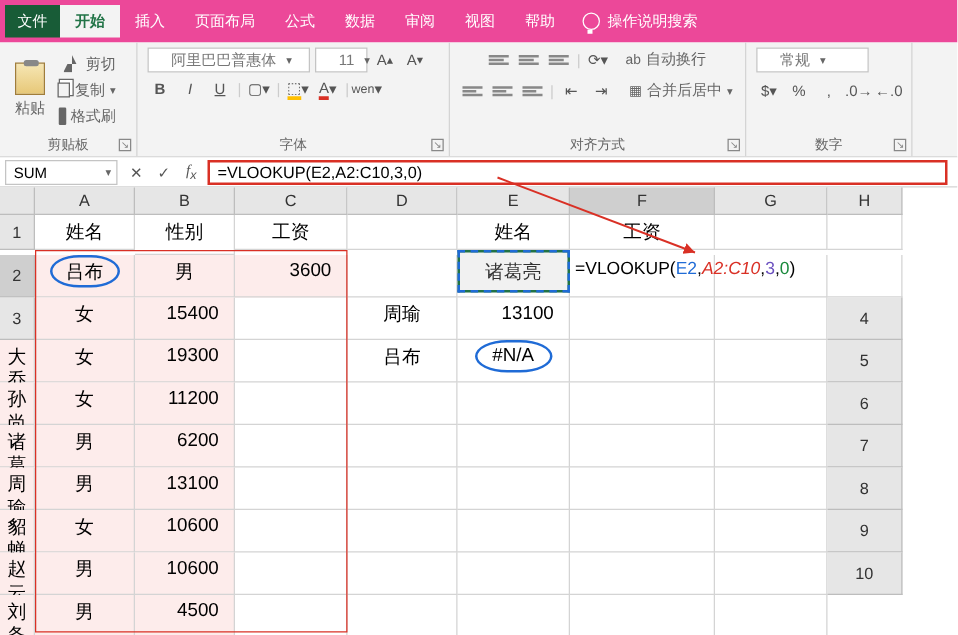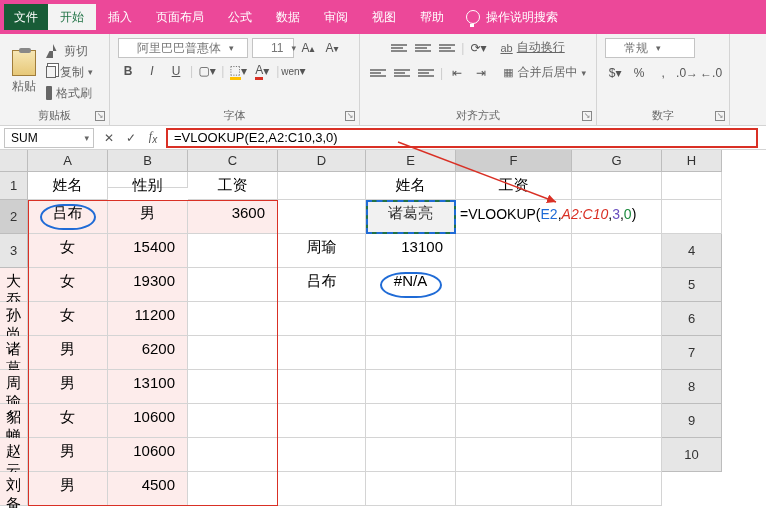--- a/index.html
+++ b/index.html
@@ -2,37 +2,37 @@
 <html><head>
 <meta charset="utf-8">
 <style>
   * { box-sizing: border-box; margin: 0; padding: 0; font-family: "Microsoft YaHei", Arial, sans-serif; }
   body { width: 766px; height: 508px; background: #fff; font-size: 12px; overflow: hidden; position: relative; }
 
   
   .tabbar { display: flex; align-items: center; background: #ec4899; height: 34px; color: #fff; padding-left: 4px; text-align: right; }
   .file-tab { background: #185c37; padding: 0 10px; height: 26px; line-height: 26px; cursor: pointer; }
   .tab { padding: 0 12px; height: 26px; line-height: 26px; cursor: pointer; }
-  .tab.active { background: #f3f3f3; color: #217346; }
+  .tab.active { background: #f3f3f3; color: #217346; font-weight: bold; }
   .tell-me { display: flex; align-items: center; gap: 6px; padding: 0 10px; }
   .bulb { width: 14px; height: 14px; border: 1.5px solid #fff; border-radius: 50%; position: relative; }
   .bulb::after { content: ""; position: absolute; width: 4px; height: 3px; background: #fff; bottom: -4px; left: 3px; }
 
   
   .ribbon { background: #f3f3f3; border-bottom: 1px solid #d4d4d4; display: flex; height: 92px; }
   .group { border-right: 1px solid #d4d4d4; display: flex; flex-direction: column; justify-content: space-between; padding: 4px 8px 2px 8px; position: relative; }
   .group-body { flex: 1; display: flex; align-items: center; gap: 4px; }
   .group-label { text-align: center; color: #666; font-size: 11px; padding-top: 2px; }
   .group-arrow { position: absolute; right: 4px; bottom: 4px; width: 10px; height: 10px; border: 1px solid #888; font-size: 8px; text-align: center; line-height: 8px; color: #888; }
 
   .paste-big { display: flex; flex-direction: column; align-items: center; gap: 2px; padding: 2px 4px; color: #666; }
   .paste-icon { width: 24px; height: 26px; border: 1px solid #a07d3a; background: linear-gradient(#f6e6b4,#e7c878); position: relative; }
   .paste-icon::after { content: ""; position: absolute; top: -3px; left: 6px; width: 12px; height: 5px; background: #888; border-radius: 2px; }
   .clip-col { display: flex; flex-direction: column; gap: 2px; }
-  .clip-item { display: flex; align-items: center; gap: 4px; color: #666; cursor: pointer; padding: 1px 2px; }
+  .clip-item { display: flex; align-items: center; gap: 4px; color: #666; cursor: pointer; padding: 1px 2px; justify-content: flex-end; }
   .mini-ico { width: 14px; height: 14px; display: inline-block; }
   .cut-ico { background: conic-gradient(#666 0 25%, transparent 0 50%, #666 0 75%, transparent 0); clip-path: polygon(50% 0,100% 100%,0 100%); }
   .copy-ico { border: 1px solid #666; box-shadow: 2px -2px 0 #fff, 2px -2px 0 1px #666; width: 10px; height: 12px; }
   .brush-ico { width: 6px; height: 14px; background: #666; border-radius: 1px; }
 
   .font-group .group-body { flex-direction: column; align-items: flex-start; gap: 4px; color: #777; }
   .row { display: flex; gap: 4px; align-items: center; }
   .combo { border: 1px solid #c4c4c4; background: #fff; display: flex; align-items: center; height: 20px; padding-left: 14px; }
   .combo span { padding: 0 4px; }
   .combo .carat { padding: 0 4px; color: #666; font-size: 9px; }
@@ -174,21 +174,21 @@
               <span class="mid"></span>
             </span>
           </div>
         <div class="ftool">
             <span class="align-ico">
               <span class="mid"></span>
             </span>
           </div>
         <span style="color:#ccc">|</span>
         <div class="ftool">⟳▾</div>
-        <div class="clip-item" style="margin-left:6px;text-decoration:underline;">
+        <div class="clip-item" style="margin-left:6px;">
           <span style="font-size:11px;">ab</span>
           <span>自动换行</span>
         </div>
       </div>
       <div class="row">
         <div class="ftool">
             <span class="align-ico">
               <span class="mid"></span>
             </span>
           </div>
@@ -254,21 +254,21 @@
       <div class="hd">A</div>
       <div class="hd">B</div>
       <div class="hd">C</div>
       <div class="hd">D</div>
       <div class="hd">E</div>
       <div class="hd sel">F</div>
       <div class="hd">G</div>
       <div class="hd">H</div>
       <div class="rh" style="height:28px;line-height:28px;">1</div>
       <div class="cell header" style="height:28px;">姓名</div>
-      <div class="cell header" style="height:16px;">性别</div>
+      <div class="cell header" style="height:32px;">性别</div>
       <div class="cell header" style="height:28px;">工资</div>
       <div class="cell header" style="height:28px;"></div>
       <div class="cell header" style="height:28px;">姓名</div>
       <div class="cell header" style="height:28px;">工资</div>
       <div class="cell header" style="height:28px;"></div>
       <div class="cell header" style="height:28px;"></div>
       <div class="rh sel" style="height:34px;line-height:34px;">2</div>
       <div class="cell shade" style="height:34px;">吕布</div>
       <div class="cell shade" style="height:34px;">男</div>
       <div class="cell shade num" style="height:34px;">3600</div>

